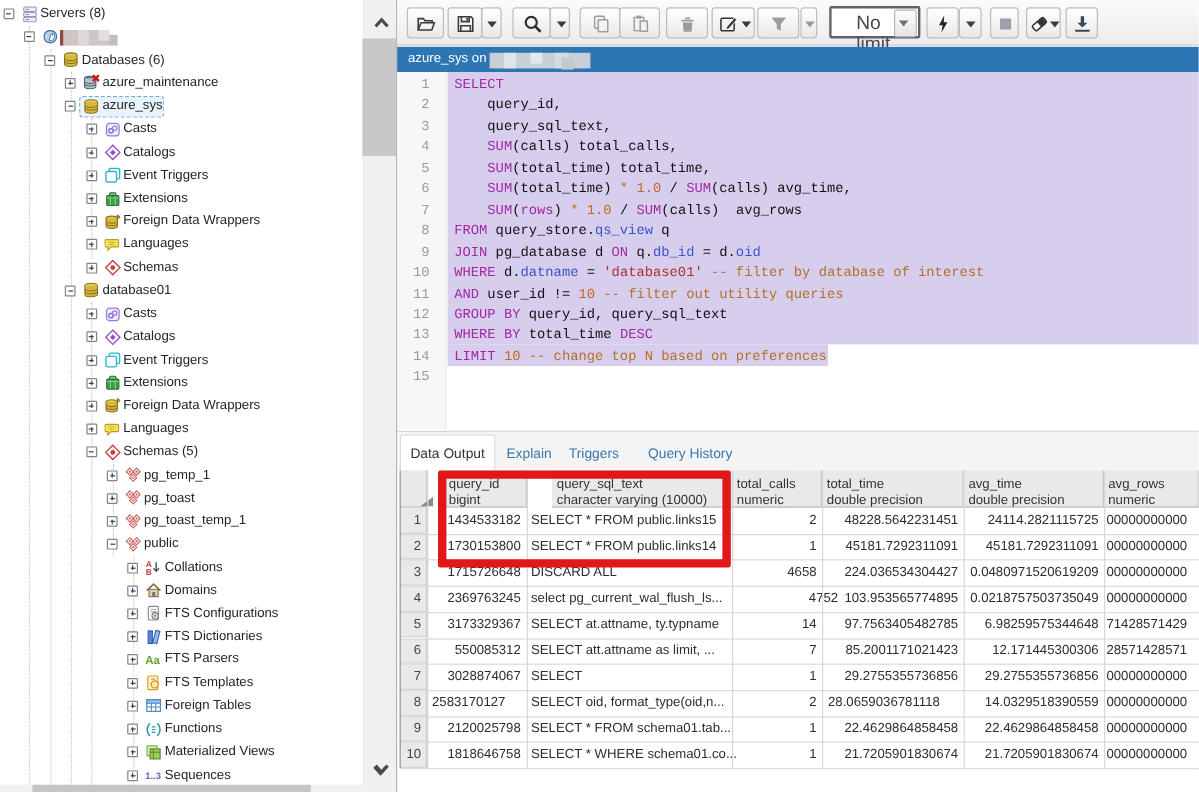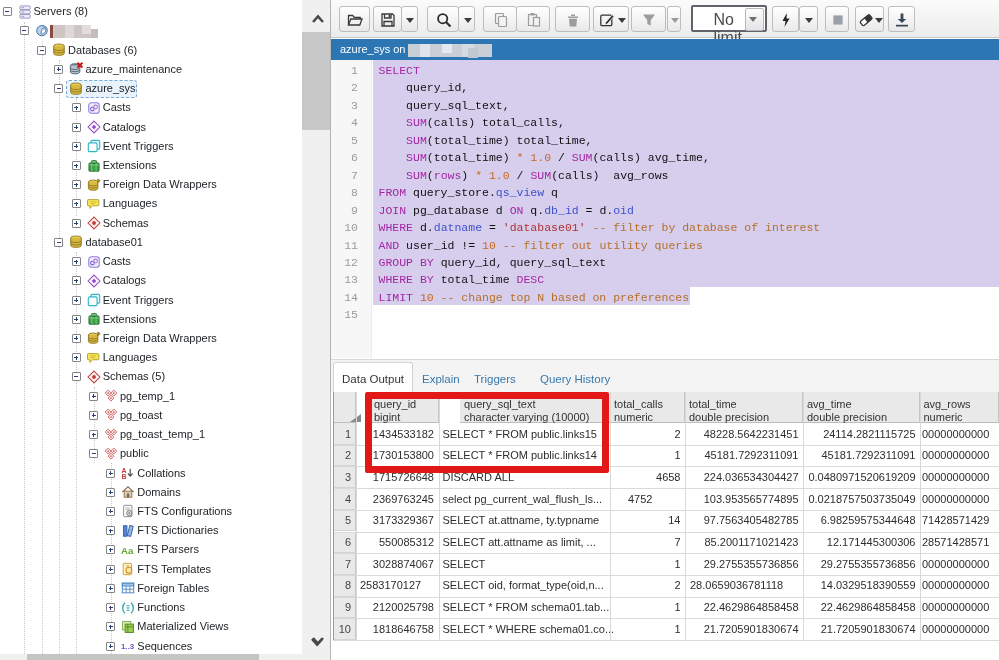--- a/index.html
+++ b/index.html
@@ -599,21 +599,21 @@
       <span class="gc" style="left:111.5px">DISCARD ALL</span>
       <span class="gc" style="left:269px;width:80.5px;text-align:right">4658</span>
       <span class="gc" style="left:359px;width:108.5px;text-align:right">224.036534304427</span>
       <span class="gc" style="left:474px;width:110.5px;text-align:right">0.0480971520619209</span>
       <span class="gc" style="left:591px">00000000000</span>
     </div>
 <div class="grow" style="left:331px;top:488.1px;width:668px">
       <span class="rn" style="left:2px;top:0px">4</span>
       <span class="gc" style="left:29px;width:74px;text-align:right">2369763245</span>
       <span class="gc" style="left:111.5px">select pg_current_wal_flush_ls...</span>
-      <span class="gc" style="left:269px;width:80.5px;text-align:center">4752</span>
+      <span class="gc" style="left:287px;width:80.5px;text-align:right">4752</span>
       <span class="gc" style="left:359px;width:108.5px;text-align:right">103.953565774895</span>
       <span class="gc" style="left:474px;width:110.5px;text-align:right">0.0218757503735049</span>
       <span class="gc" style="left:591px">00000000000</span>
     </div>
 <div class="grow" style="left:331px;top:509.8px;width:668px">
       <span class="rn" style="left:2px;top:0px">5</span>
       <span class="gc" style="left:29px;width:74px;text-align:right">3173329367</span>
       <span class="gc" style="left:111.5px">SELECT at.attname, ty.typname</span>
       <span class="gc" style="left:269px;width:80.5px;text-align:right">14</span>
       <span class="gc" style="left:359px;width:108.5px;text-align:right">97.7563405482785</span>

